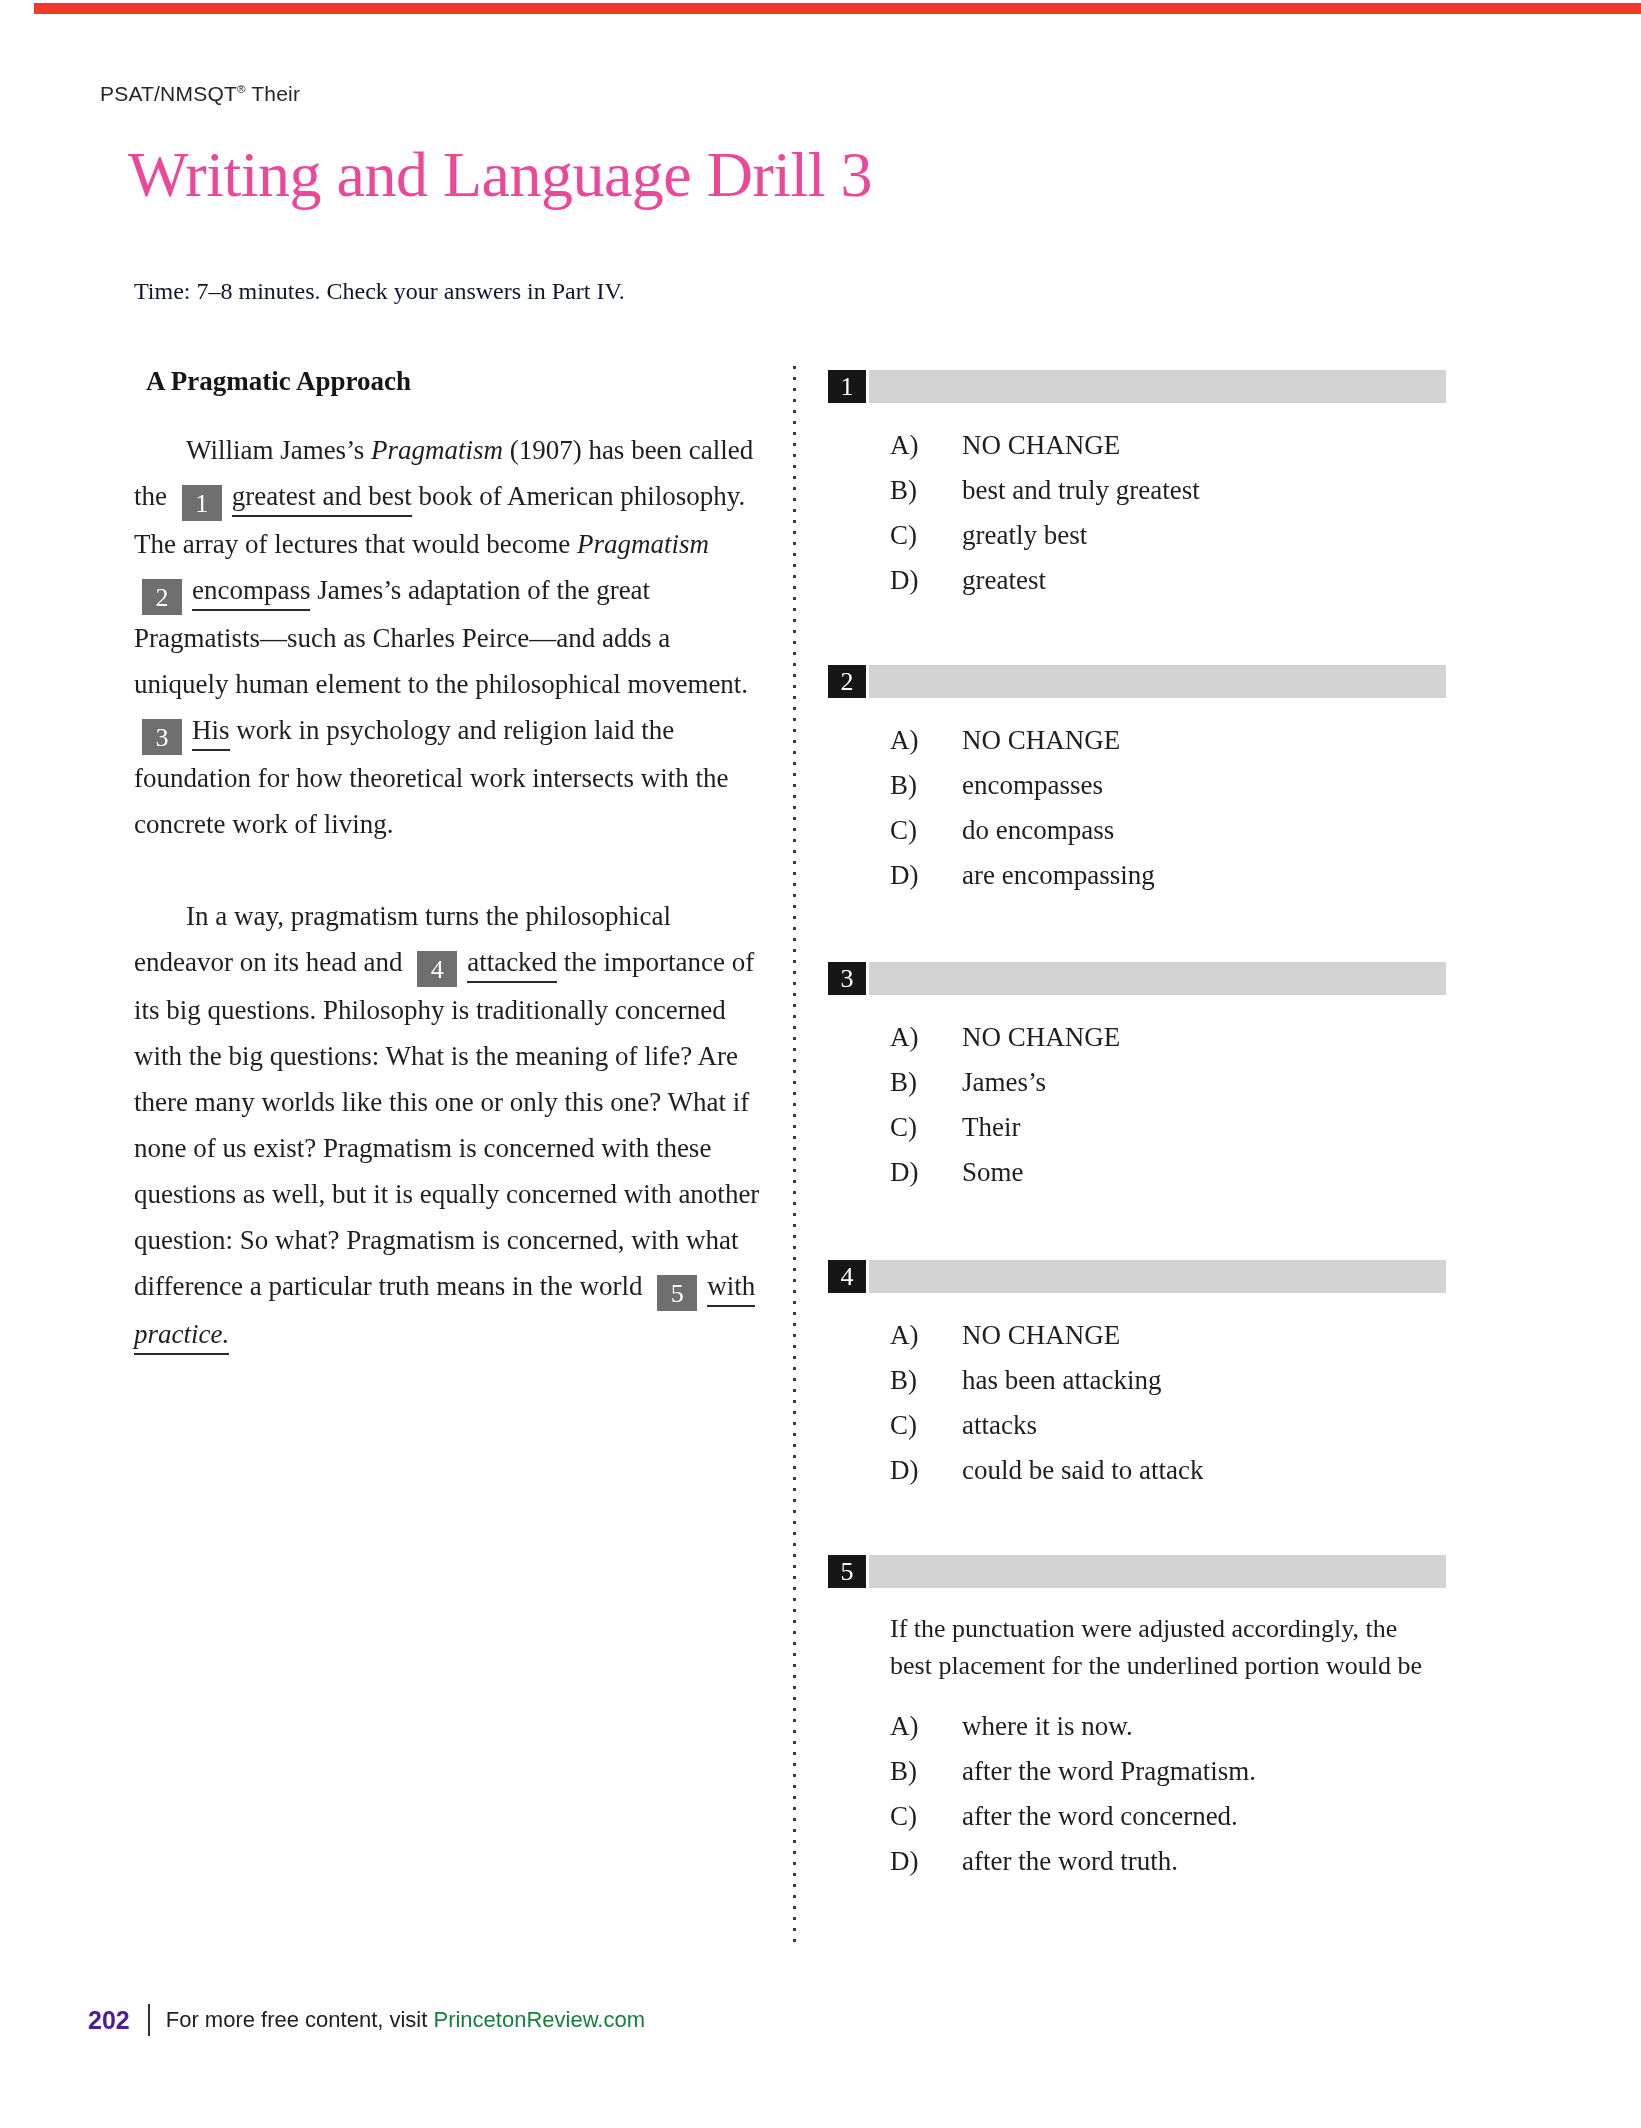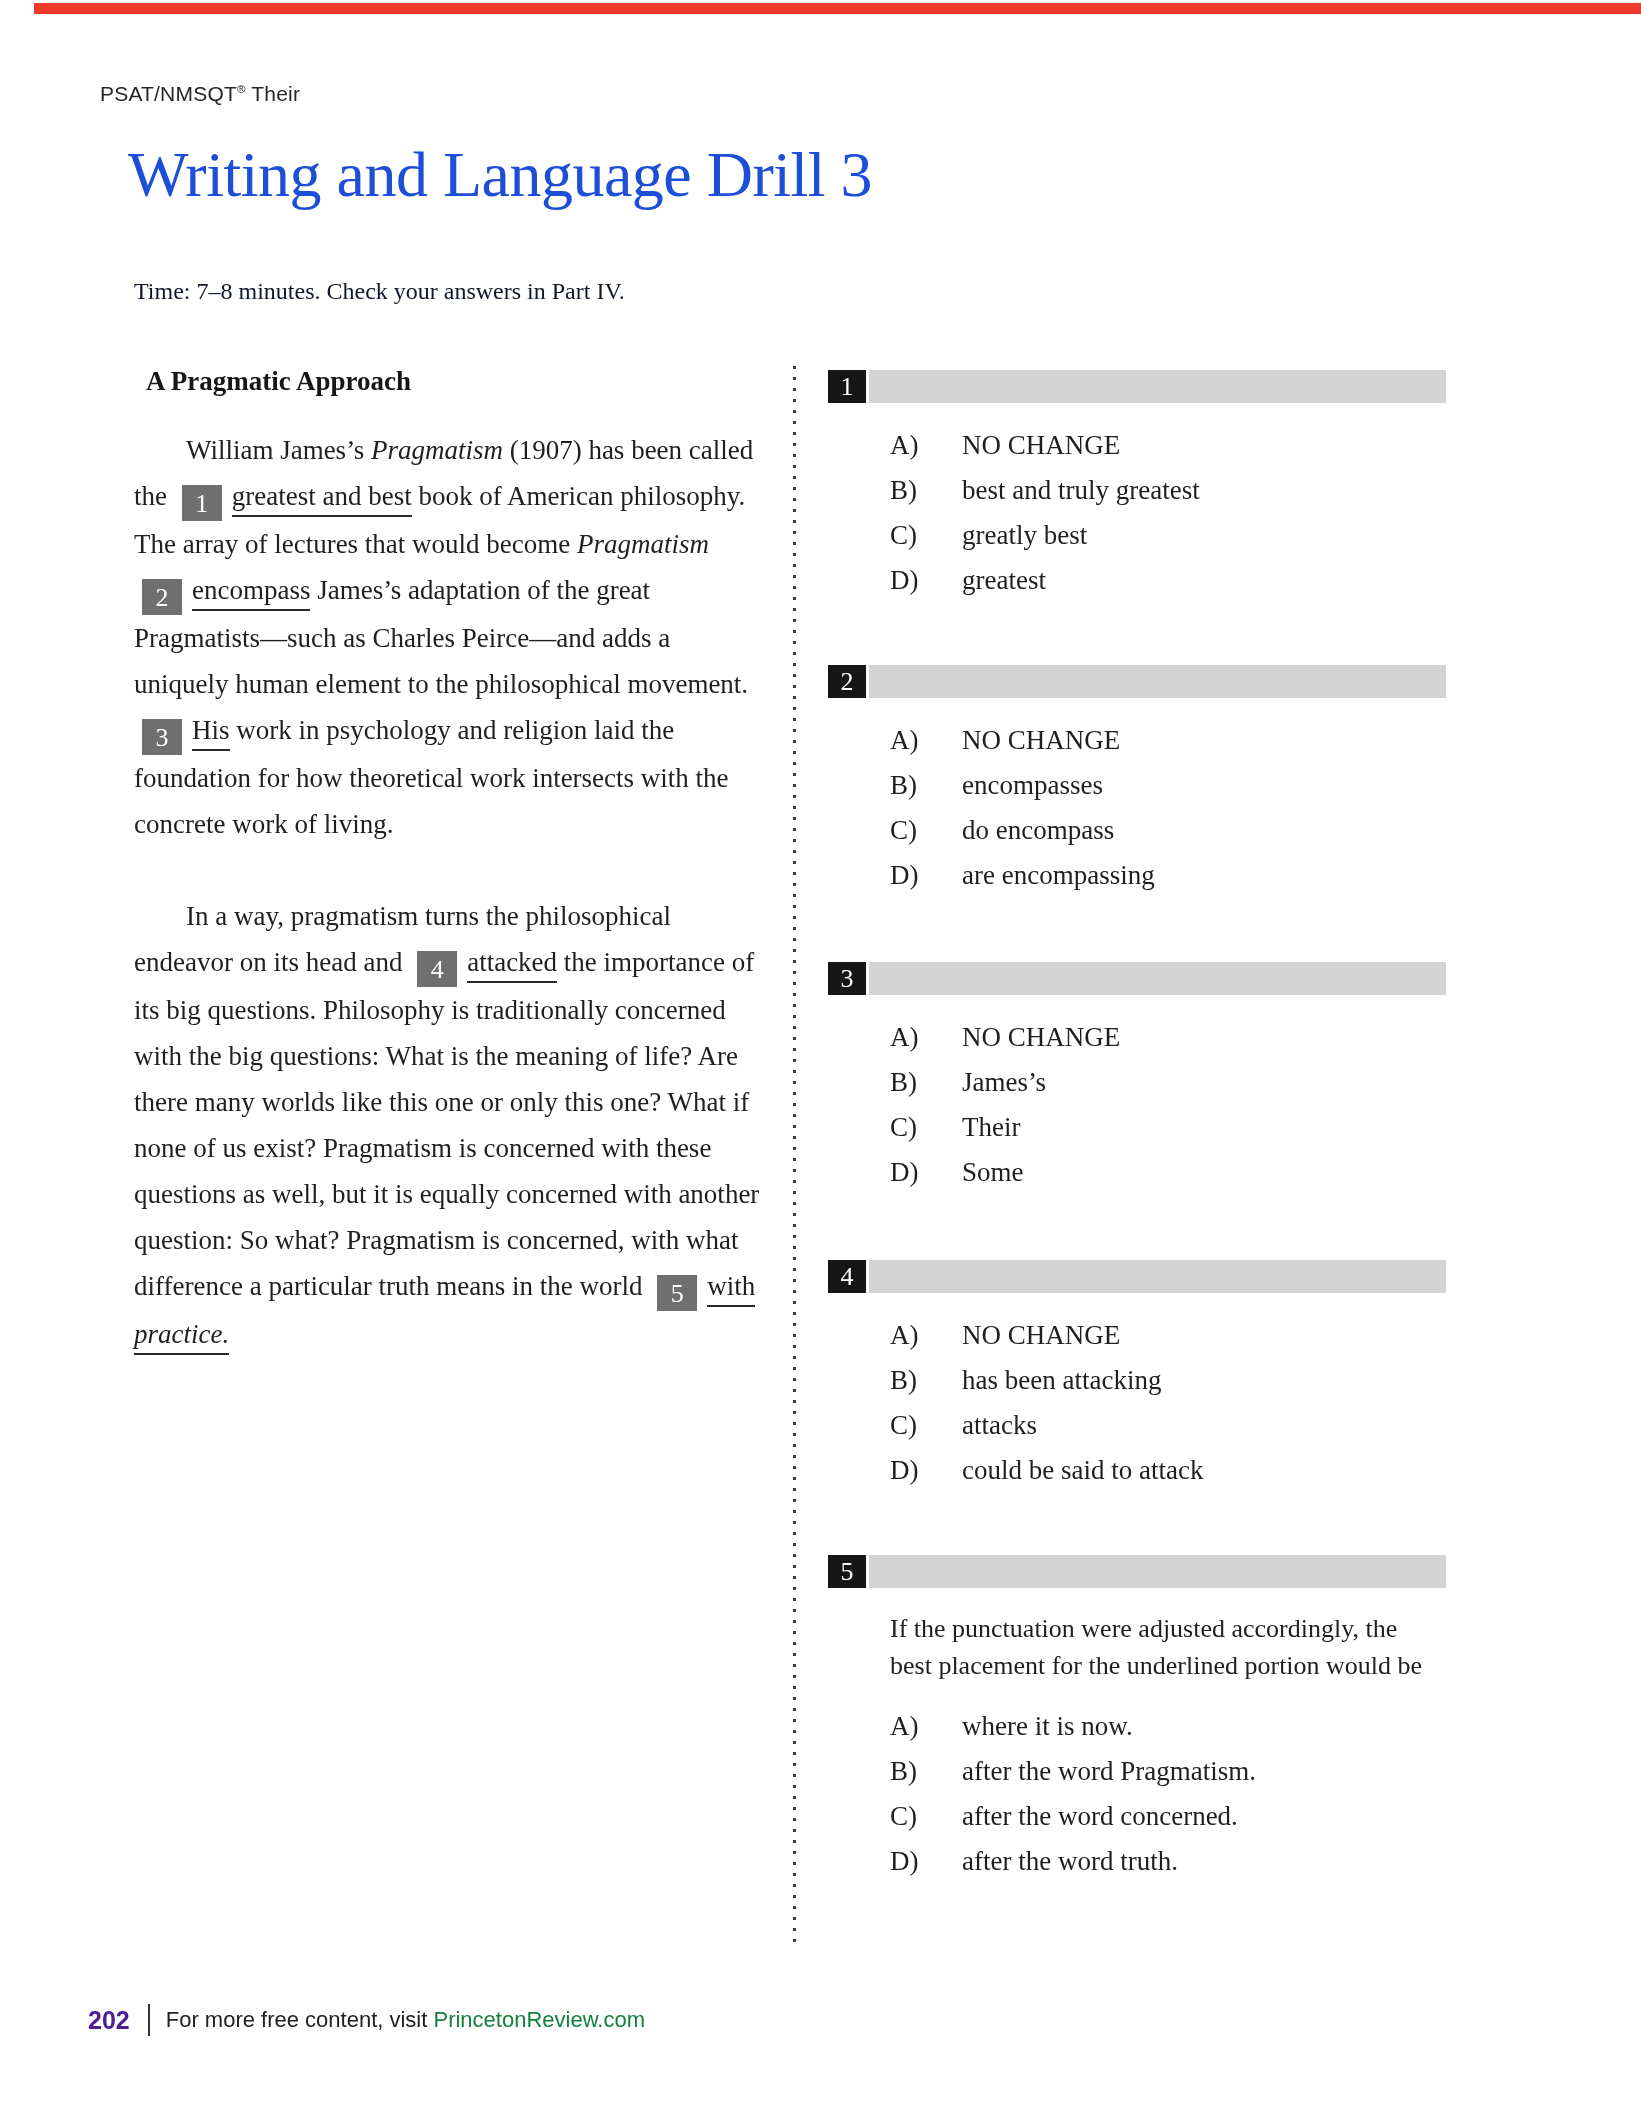--- a/index.html
+++ b/index.html
@@ -10,21 +10,21 @@
     font-family:"Liberation Serif", serif;
     color:#1f1f1f;
     overflow:hidden;
   }
   
   .accent-bar{position:absolute;left:34px;right:0;top:3px;height:11px;background:var(--accent,#ee3a2b);}
   
   .brand{position:absolute;left:100px;top:82px;font-family:"Liberation Sans",sans-serif;font-size:21px;color:#262626;letter-spacing:.2px;}
   .brand sup{font-size:.55em;vertical-align:super;}
   
-  .title{position:absolute;left:128px;top:138px;font-size:64px;color:#1d4ed8;letter-spacing:-0.5px;}
+  .title{position:absolute;left:128px;top:138px;font-size:64px;color:#ec4899;letter-spacing:-0.5px;}
   .subtitle{position:absolute;left:134px;top:278px;font-size:24px;color:#0f172a;}
   
   .passage{position:absolute;left:134px;top:366px;width:626px;}
   .passage-heading{font-weight:bold;font-size:27px;color:#161616;margin:0 0 30px 12px;}
   .para{font-size:27px;line-height:46px;margin:0 0 46px 0;text-indent:52px;}
   .para .i{font-style:italic;}
   .para .u{border-bottom:2px solid #2a2a2a;padding-bottom:4px;}
   .num-box{
     display:inline-block;min-width:40px;height:36px;line-height:37px;
     background:var(--inlinebox,#6f6f6f);color:#fff;text-align:center;

